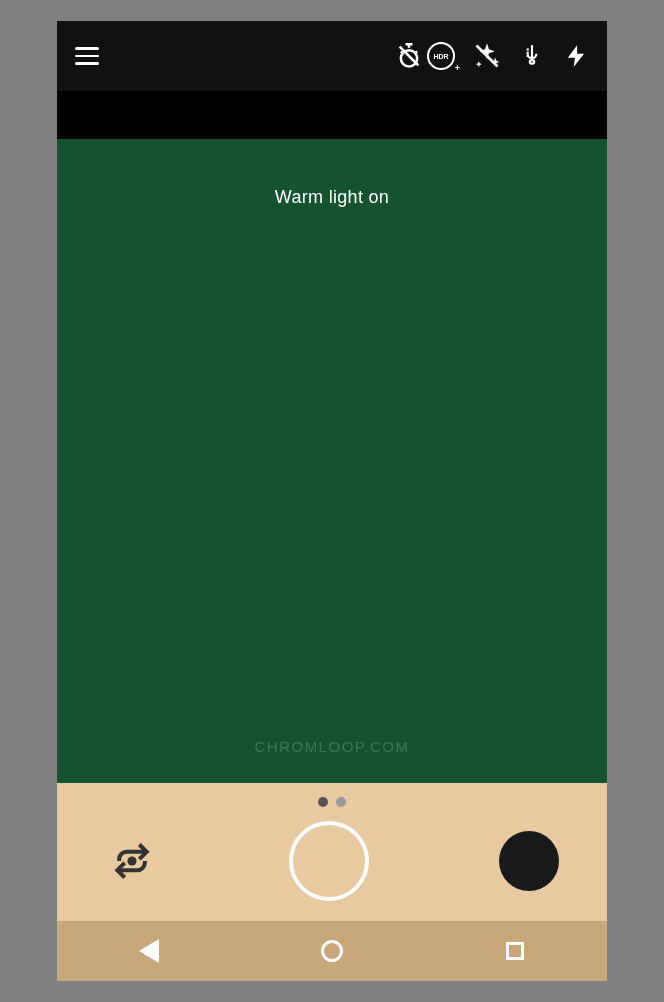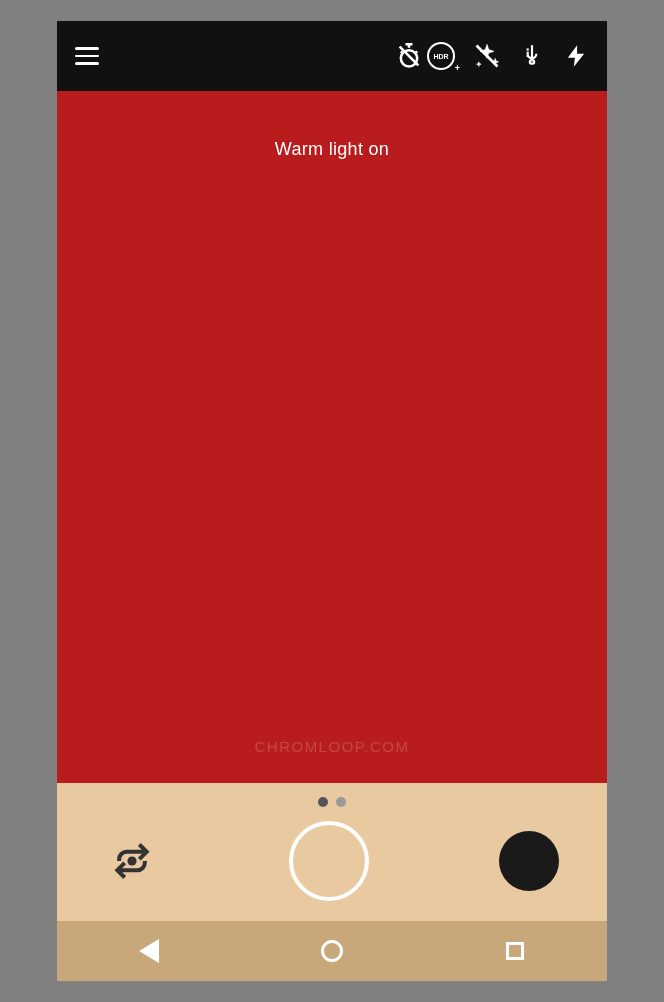--- a/index.html
+++ b/index.html
@@ -53,25 +53,26 @@
       color: #fff;
       font-size: 22px;
       cursor: pointer;
       display: flex;
       align-items: center;
       justify-content: center;
       position: relative;
     }
     .camera-viewfinder {
       flex: 1;
-      background: #b91c1c;
+      background: #14532d;
       position: relative;
       display: flex;
       align-items: flex-start;
       justify-content: center;
+      margin-top: 48px;
     }
     .warm-light-text {
       color: #fff;
       font-size: 18px;
       font-weight: 400;
       margin-top: 48px;
       letter-spacing: 0.3px;
     }
     .watermark {
       position: absolute;

